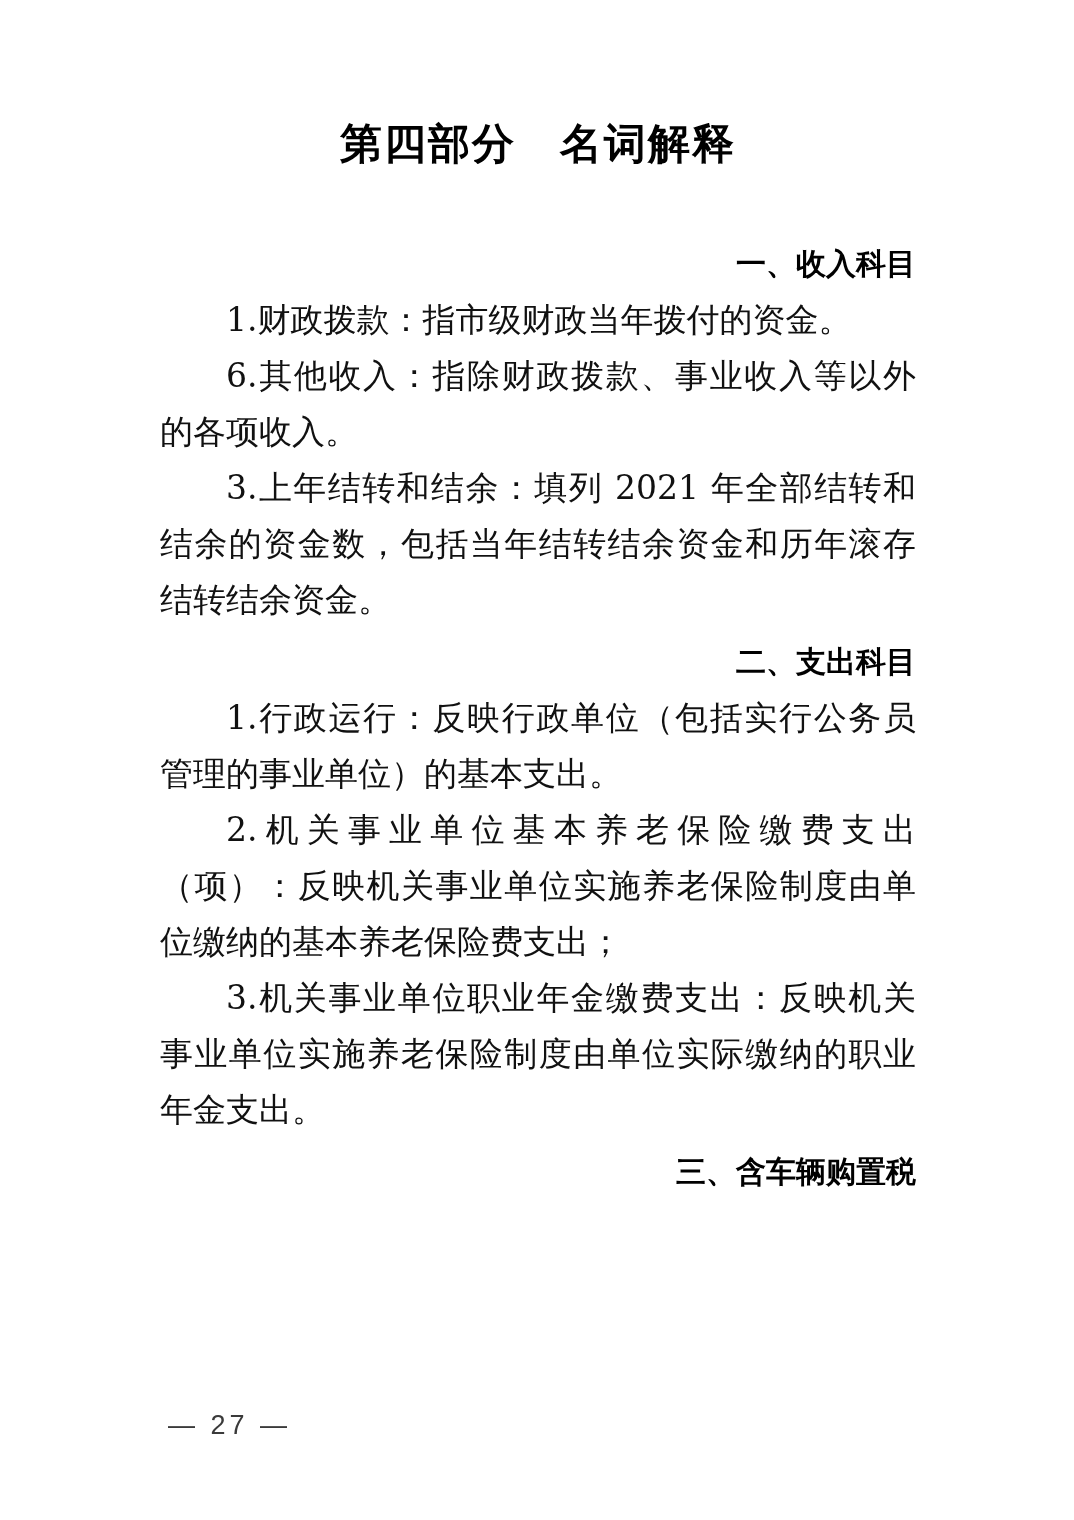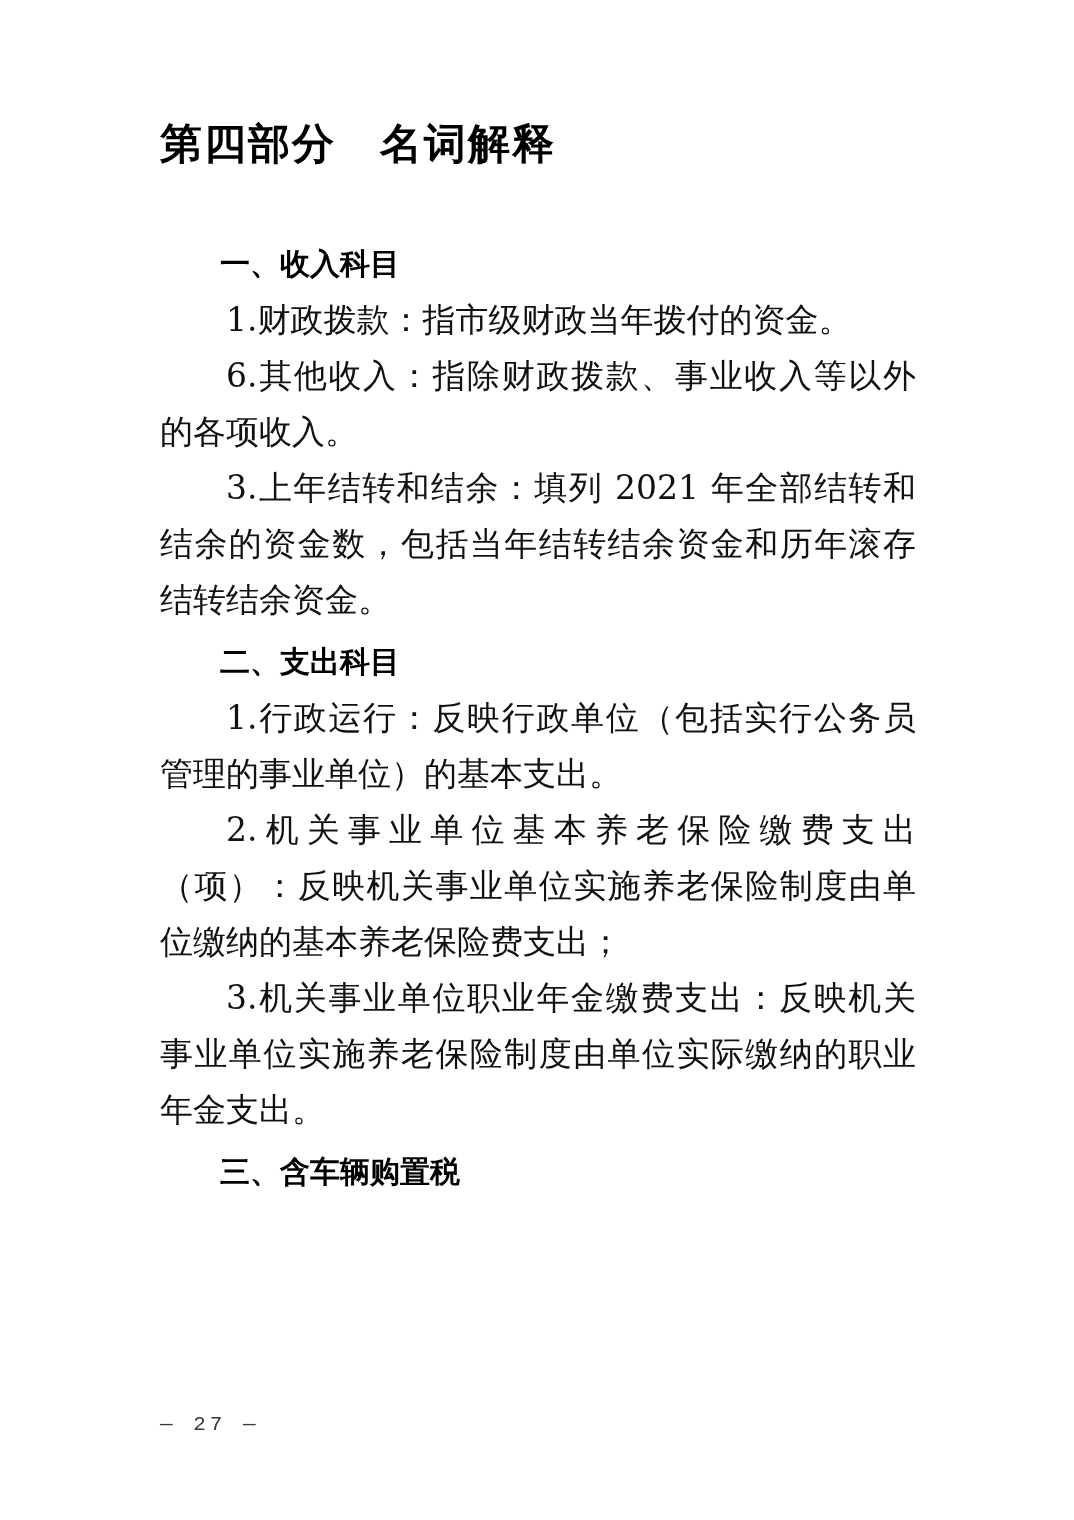--- a/index.html
+++ b/index.html
@@ -19,58 +19,59 @@
     position: absolute;
     left: 160px;
     top: 118px;
     width: 756px;
   }
   .doc-title {
     font-family: "DejaVu Serif", "Liberation Serif", serif;
     font-weight: bold;
     font-size: 42px;
     line-height: 52px;
-    text-align: left;
+    text-align: center;
     letter-spacing: 2px;
     margin: 0 0 66px 0;
     color: #000000;
   }
   .sec-heading {
     font-family: "DejaVu Sans", "Liberation Sans", sans-serif;
     font-weight: bold;
     font-size: 30px;
     line-height: 56px;
     text-indent: 2em;
     margin: 0;
     color: #000000;
     white-space: nowrap;
+    text-align: right;
   }
   .sec-heading.spaced {
     margin-top: 6px;
   }
   p.body-para {
     font-size: 33px;
     line-height: 56px;
     margin: 0;
     text-indent: 2em;
     text-align: justify;
     color: #111111;
   }
   p.body-para .lead-bold {
     font-weight: bold;
     color: #000000;
   }
   .footer-pagenum {
     position: absolute;
-    left: 160px;
+    left: 168px;
     top: 1408px;
-    font-size: 21px;
+    font-size: 27px;
     line-height: 34px;
     color: #3a3a3a;
-    font-family: Liberation Mono, monospace;
+    font-family: Liberation Sans, sans-serif;
     letter-spacing: 4px;
   }
 </style>
 </head>
 <body>
 
 <div class="page">
 
   <h1 class="doc-title">第四部分　名词解释</h1>
 

